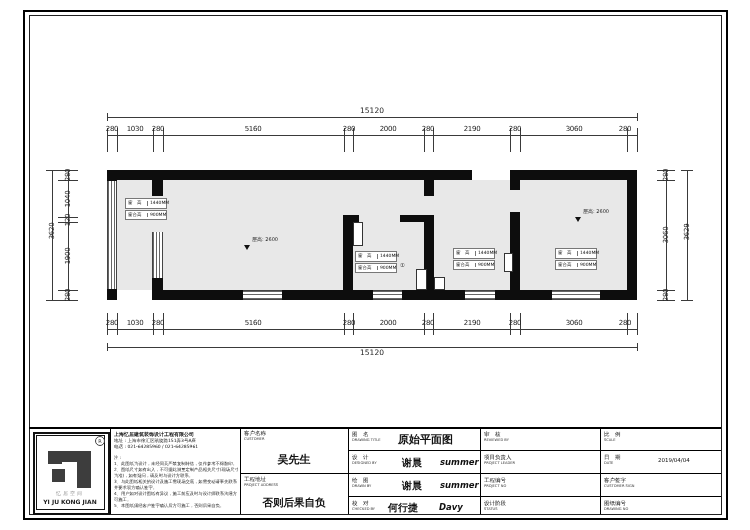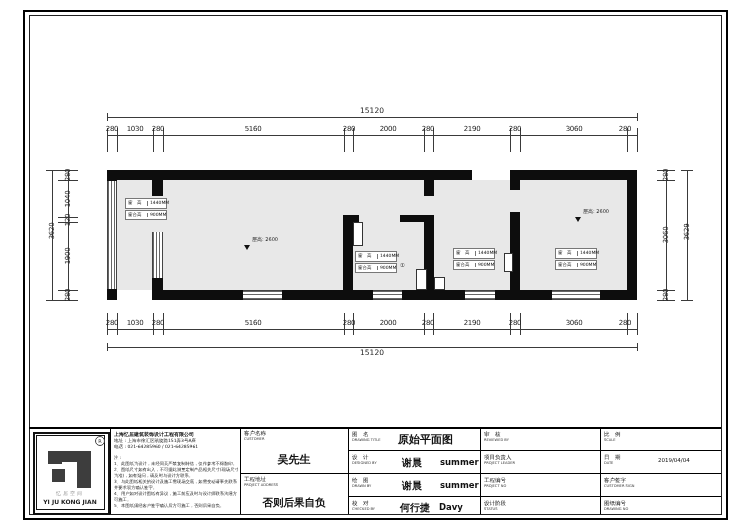--- a/index.html
+++ b/index.html
@@ -33,21 +33,21 @@
   .wv{width:16px;padding-left:2px;white-space:nowrap;}
   .clab{position:absolute;z-index:6;font-size:5px;color:#222;white-space:nowrap;}
   .tri{position:absolute;z-index:6;width:0;height:0;border-left:3px solid transparent;
        border-right:3px solid transparent;border-top:5px solid #111;}
   .circ{position:absolute;z-index:6;font-size:5.5px;color:#222;}
   
   .tbl{position:absolute;background:#000;z-index:7;}
   .cellcn{position:absolute;font-size:5.5px;line-height:6px;color:#111;white-space:nowrap;z-index:8;}
   .cellen{position:absolute;font-size:3.8px;line-height:4px;color:#333;white-space:nowrap;z-index:8;transform:scale(.95);transform-origin:left top;}
   .val{position:absolute;font-weight:bold;color:#111;white-space:nowrap;z-index:8;}
-  .sig{}
+  .sig{font-style:italic;}
   .note{font-size:4.3px;line-height:6px;color:#222;white-space:nowrap;overflow:hidden;}
   
   .lg{position:absolute;background:#3d3d3d;z-index:9;}
   
   #watermark{position:absolute;left:589px;top:484px;display:flex;align-items:center;gap:3px;
              z-index:60;color:#c9c9c9;opacity:.92;}
   .wm-main{font-size:22px;font-weight:bold;letter-spacing:1px;}
   .wm-com{font-size:13px;font-weight:bold;}
   .wm-box{width:15px;height:15px;border:2px solid #c9c9c9;font-size:10px;font-weight:bold;
           display:flex;align-items:center;justify-content:center;}
@@ -294,21 +294,21 @@
     <div class="val" style="left:402px;top:456px;font-size:10px">谢晨</div>
     <div class="val sig" style="left:440px;top:457px;font-size:8.5px">summer</div>
 
     <span class="cellcn" style="left:352px;top:477px">绘　图</span>
     <span class="cellen" style="left:352px;top:484px">DRAWN BY</span>
     <div class="val" style="left:402px;top:479px;font-size:10px">谢晨</div>
     <div class="val sig" style="left:440px;top:480px;font-size:8.5px">summer</div>
 
     <span class="cellcn" style="left:352px;top:500px">校　对</span>
     <span class="cellen" style="left:352px;top:507px">CHECKED BY</span>
-    <div class="val" style="left:400px;top:501px;font-size:10px">何行捷</div>
+    <div class="val" style="left:388px;top:501px;font-size:10px">何行捷</div>
     <div class="val sig" style="left:439px;top:502px;font-size:8.5px">Davy</div>
 
     <span class="cellcn" style="left:484px;top:431px">审　核</span>
     <span class="cellen" style="left:484px;top:438px">REVIEWED BY</span>
     <span class="cellcn" style="left:484px;top:454px">项目负责人</span>
     <span class="cellen" style="left:484px;top:461px">PROJECT LEADER</span>
     <span class="cellcn" style="left:484px;top:477px">工程编号</span>
     <span class="cellen" style="left:484px;top:484px">PROJECT NO</span>
     <span class="cellcn" style="left:484px;top:500px">设计阶段</span>
     <span class="cellen" style="left:484px;top:507px">STATUS</span>

